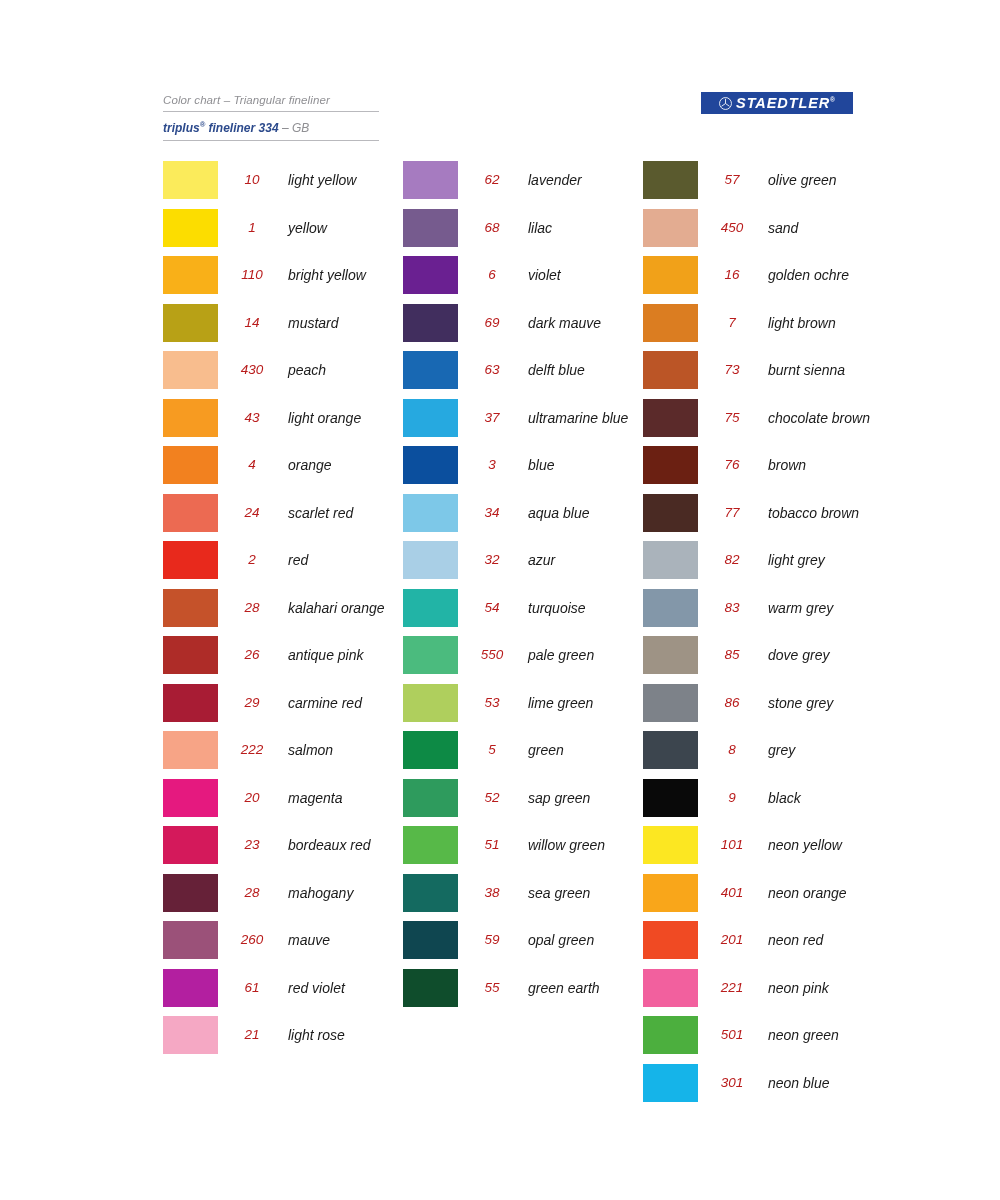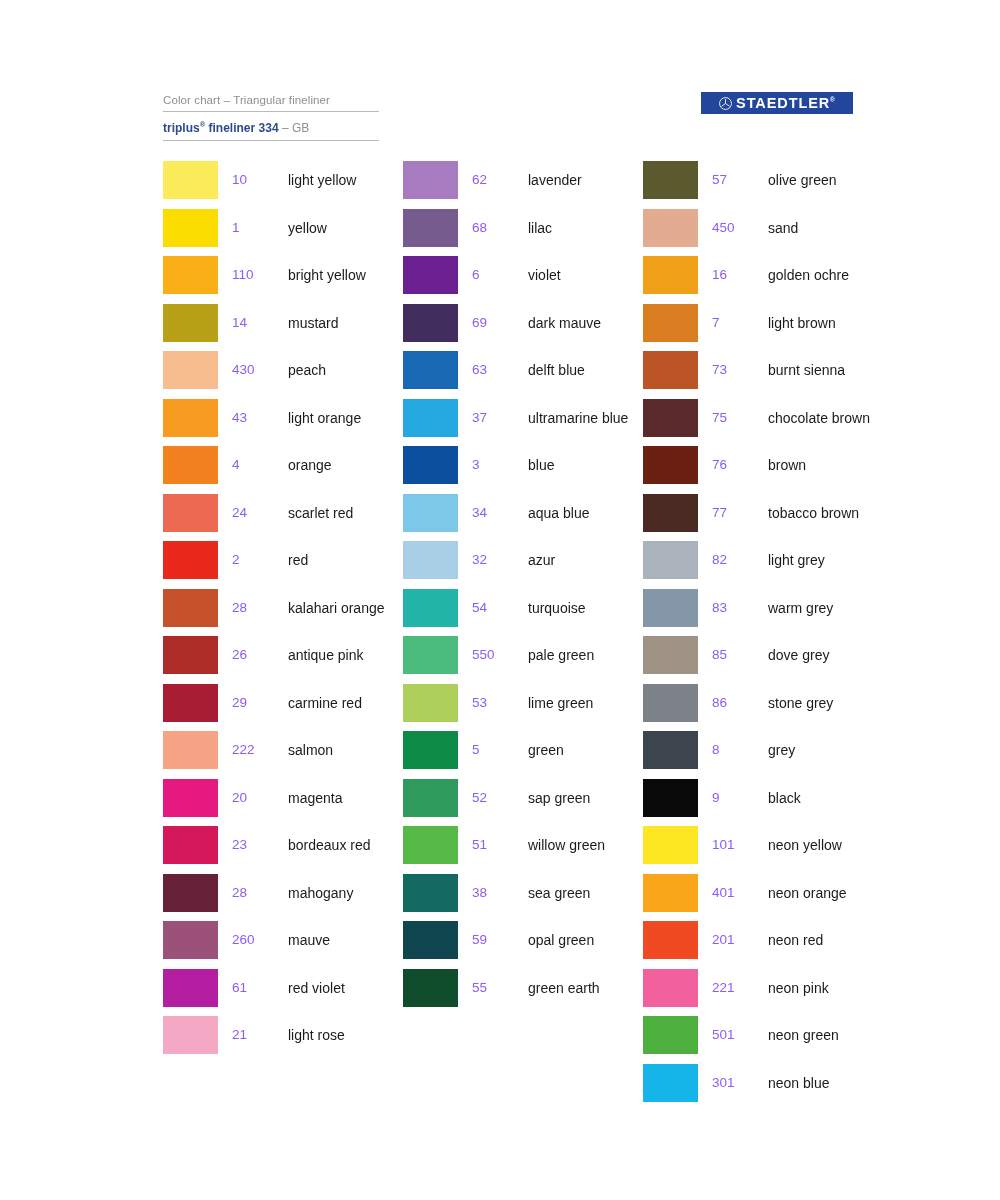--- a/index.html
+++ b/index.html
@@ -14,20 +14,21 @@
     -webkit-font-smoothing: antialiased;
     overflow: hidden;
     position: relative;
   }
 
   .page {
     position: absolute;
     left: 0; top: 0;
     width: 896px;
     height: 1200px;
+    font-style: italic;
   }
 
   
   .header {
     position: absolute;
     left: 163px;
     top: 92px;
     width: 690px;
     height: 52px;
   }
@@ -124,23 +125,23 @@
     align-items: flex-start;
   }
   .swatch {
     width: 55px;
     height: 38px;
     flex: 0 0 auto;
   }
   .code {
     width: 40px;
     flex: 0 0 auto;
-    text-align: left;
+    text-align: center;
     font-size: 13.5px;
-    color: #8b5cf6;
+    color: #b91c1c;
     line-height: 38px;
     padding-right: 0px;
     margin-left: 14px;
   }
   .cname {
     flex: 1 1 auto;
     font-size: 14px;
     color: #1b1b1b;
     line-height: 38px;
     margin-left: 16px;

